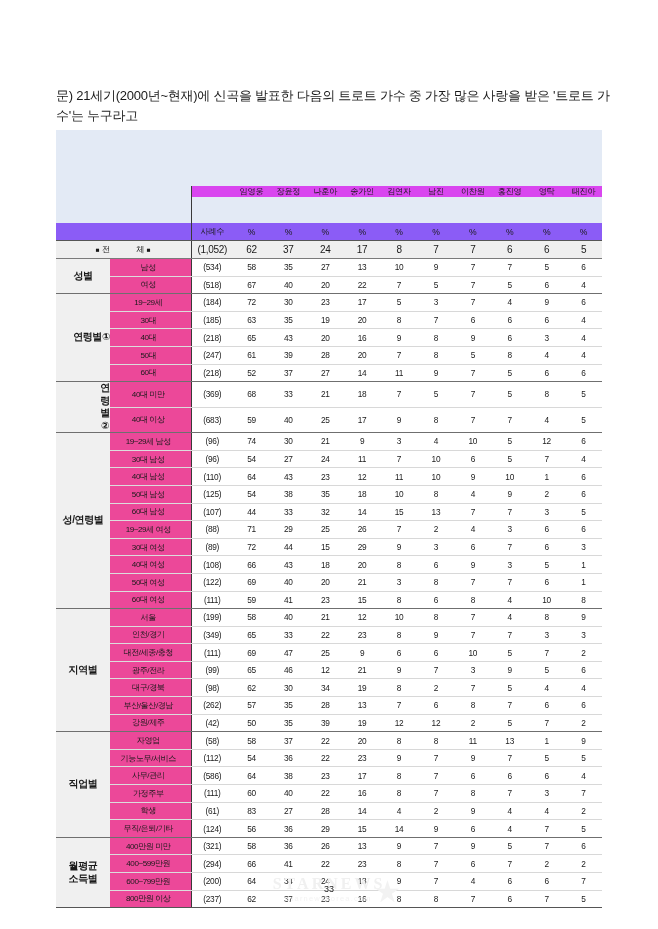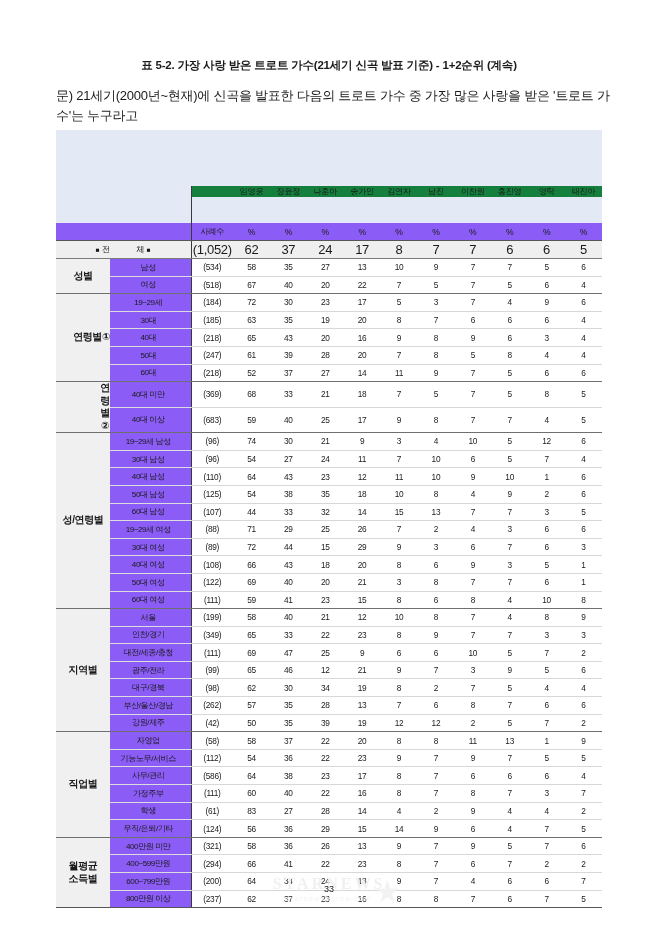--- a/index.html
+++ b/index.html
@@ -77,21 +77,21 @@
     letter-spacing: -0.3px;
   }
 
   
   .hdr-blank td {
     background: #e3eaf5;
     height: 56px;
     border: none;
   }
   .hdr-names td {
-    background: #15803d;
+    background: #d946ef;
     height: 10px;
     font-size: 8.2px;
     vertical-align: bottom;
     padding-bottom: 2px;
   }
   .hdr-names td.grp-blank { background: #e3eaf5; }
   .hdr-pad td {
     background: #e3eaf5;
     height: 26px;
   }
@@ -105,21 +105,21 @@
 
   
   .vline {
     border-left: 1.3px solid #3a3a3a;
   }
 
   
   tr.total td {
     background: #efefef;
     height: 17px;
-    font-size: 13px;
+    font-size: 10px;
     border-bottom: 1.1px solid #7a7a7a;
   }
   tr.total td.total-label {
     letter-spacing: 0px;
     font-size: 8.2px;
   }
   tr.total td.total-label .sq {
     font-size: 6.5px;
     vertical-align: middle;
   }
@@ -137,21 +137,21 @@
   }
   tr.drow td.grp {
     background: #f0f0f0;
     font-weight: bold;
     font-size: 10px;
     border-bottom: none;
     letter-spacing: -0.4px;
     line-height: 1.25;
   }
   tr.drow td.sub {
-    background: #8b5cf6;
+    background: #ec4899;
     text-align: center;
     font-size: 8.1px;
     letter-spacing: -0.45px;
     border-bottom: 0.8px solid #dcdcdc;
     padding-right: 4px;
   }
   tr.drow.sec-last td {
     border-bottom: 1.1px solid #6f6f6f;
   }
   tr.drow.tbl-last td {
@@ -204,21 +204,20 @@
     text-align: center;
     font-size: 9px;
     color: #1a1a1a;
   }
 </style>
 </head>
 <body>
 
 <div class="page">
 
-  <div class="title">표 5-2. 가장 사랑 받은 트로트 가수(21세기 신곡 발표 기준) - 1+2순위 (계속)</div>
 
   <div class="question">
     <span class="q-label">문) 21세기(2000년~현재)에 신곡을 발표한 다음의 트로트 가수 중 가장 많은 사랑을 받은 '트로트 가수'는 누구라고</span>
   </div>
 
   <div class="tbl-wrap">
     <table class="survey">
       <colgroup>
         <col class="c-grp">
         <col class="c-sub">

